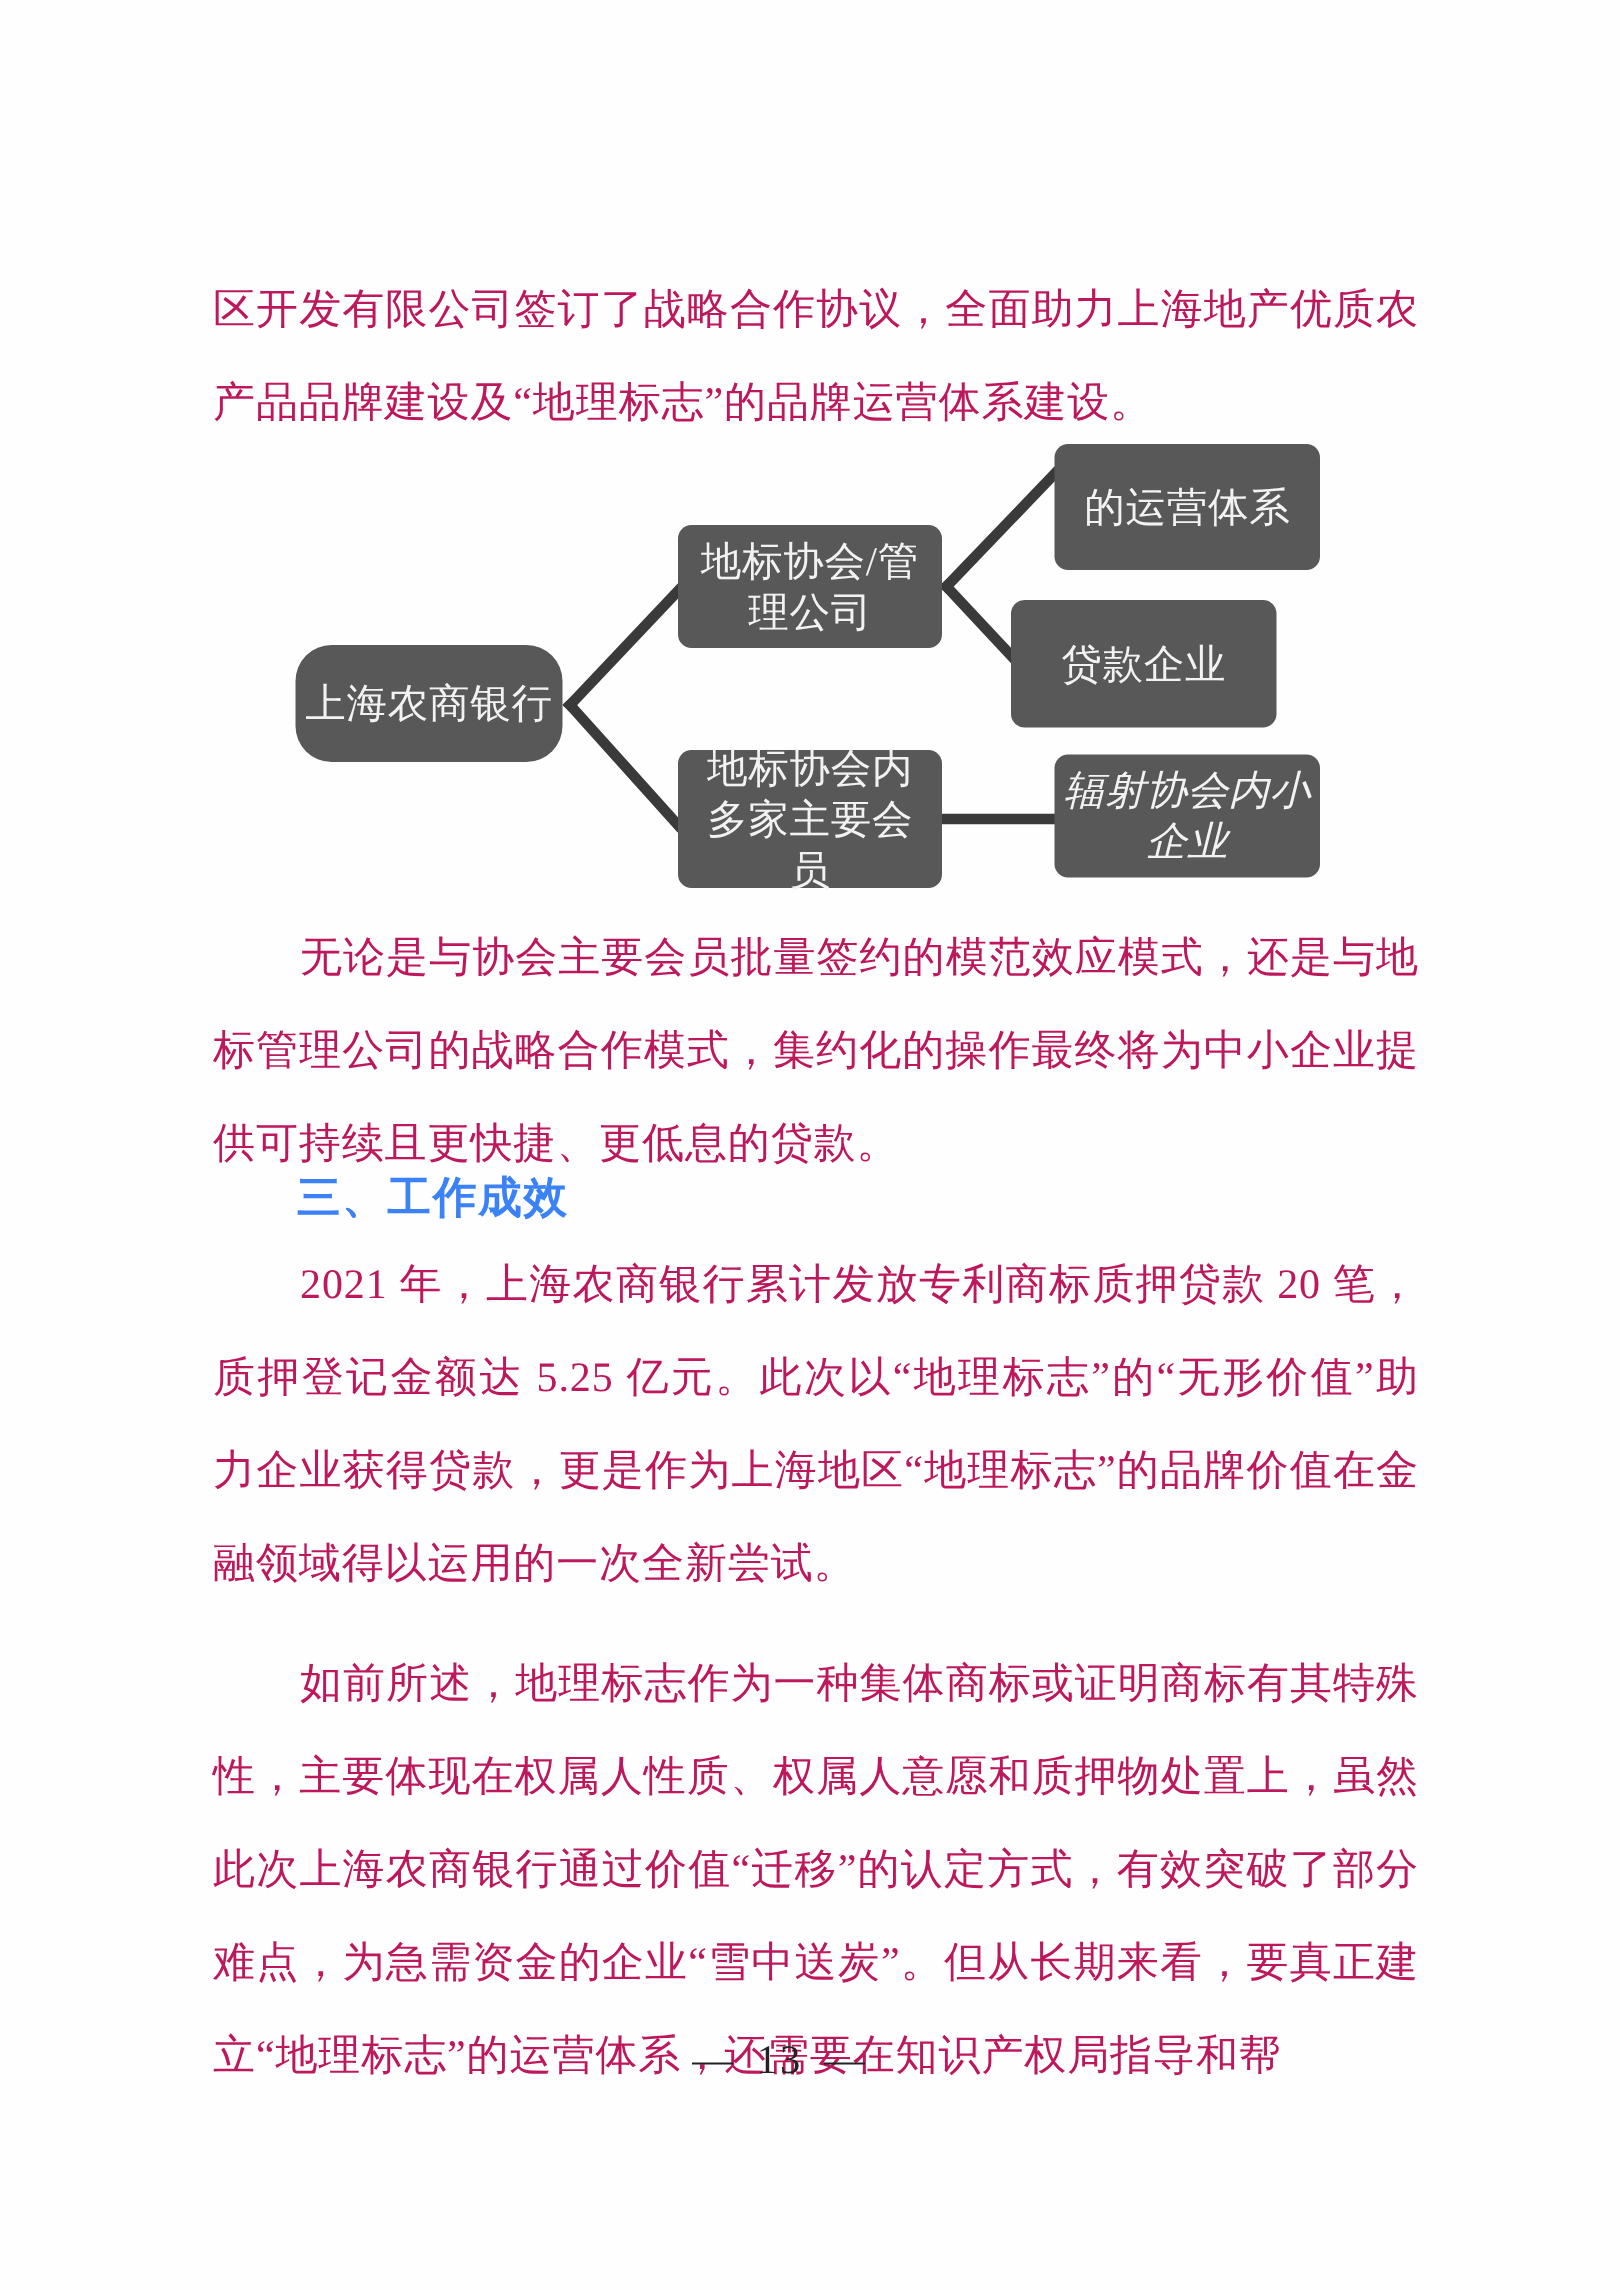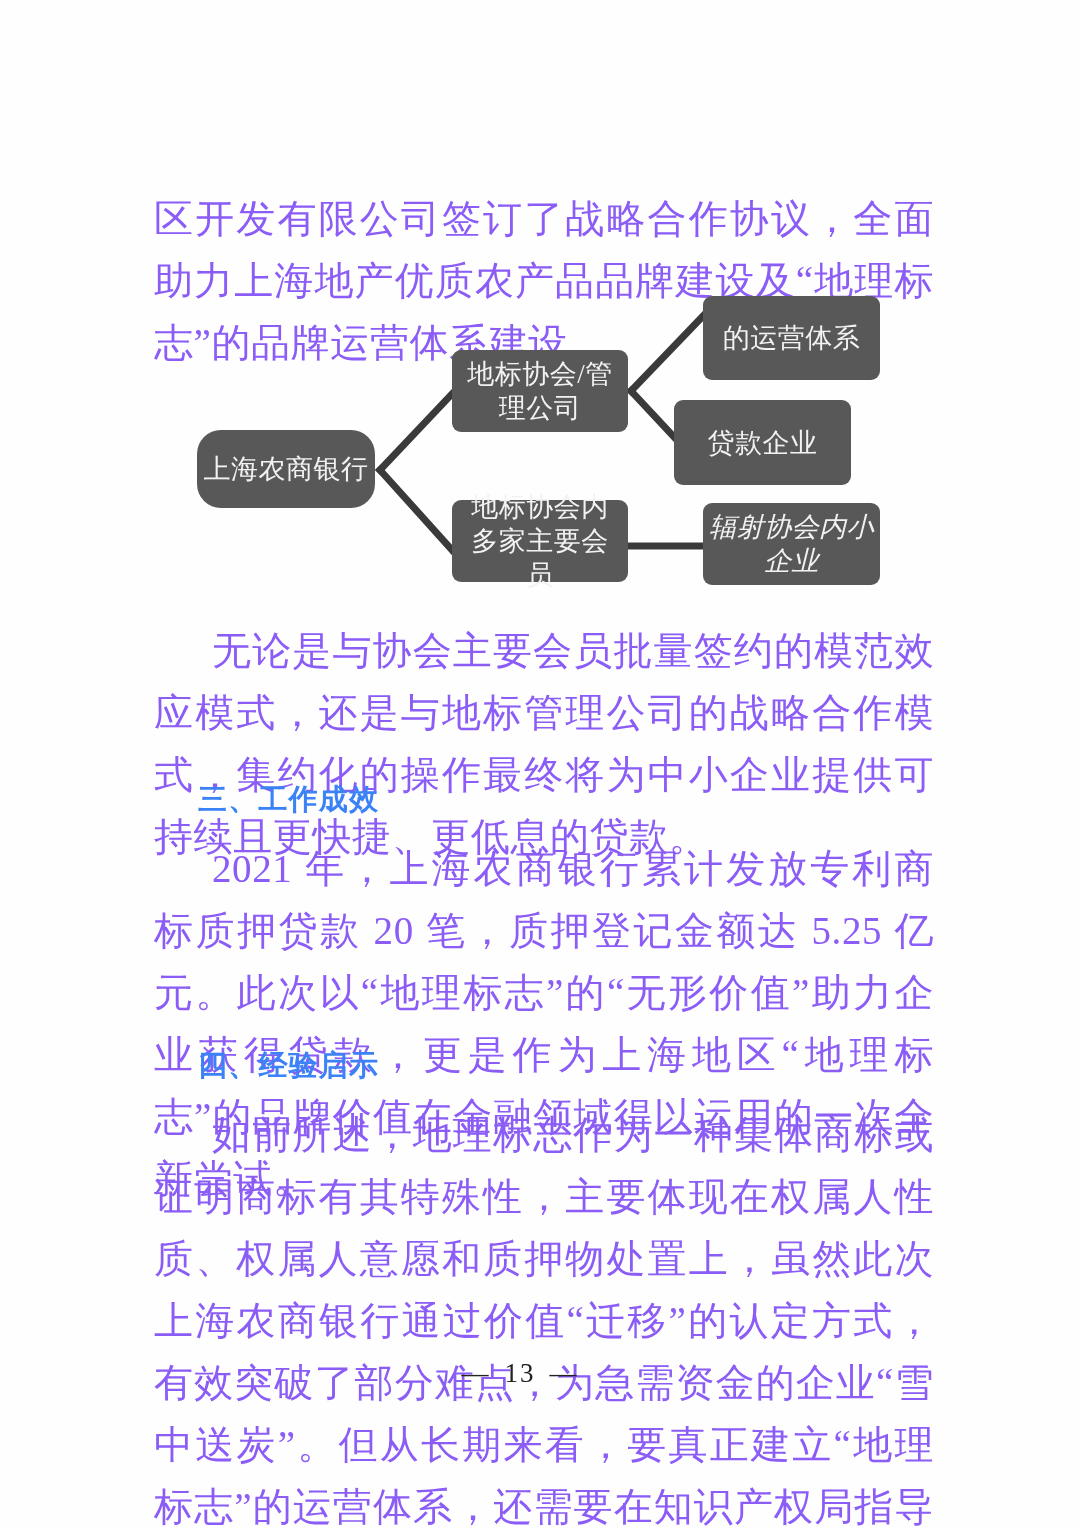--- a/index.html
+++ b/index.html
@@ -23,27 +23,27 @@
   }
 
   
   .text-col {
     position: absolute;
     left: 142px;
     width: 804px;
   }
 
   p.body-par {
-    margin: 12px;
-    font-size: 39px;
+    margin: 0;
+    font-size: 28px;
     line-height: 62px;
     letter-spacing: 0.6px;
     text-align: justify;
     text-justify: inter-character;
-    color: #8b5cf6;
+    color: #be185d;
     font-family: "Liberation Serif", "DejaVu Serif", serif;
     text-indent: 0;
   }
   p.body-par.indent { text-indent: 58px; }
 
   h2.heading {
     margin: 0;
     font-size: 29px;
     line-height: 58px;
     font-weight: bold;
@@ -77,21 +77,21 @@
     font-size: 27px;
     line-height: 34px;
     letter-spacing: 0.5px;
     padding: 2px 6px;
     z-index: 2;
   }
 
   
   .n-root   { left: 17px;  top: 142px; width: 178px; height: 78px; border-radius: 24px; }
   .n-assoc  { left: 272px; top: 62px;  width: 176px; height: 82px; }
-  .n-member { left: 272px; top: 212px; width: 176px; height: 82px; }
+  .n-member { left: 272px; top: 212px; width: 176px; height: 92px; }
   .n-gi     { left: 523px; top: 8px;   width: 177px; height: 84px; }
   .n-loan   { left: 494px; top: 112px; width: 177px; height: 85px; }
   .n-small  { left: 523px; top: 215px; width: 177px; height: 82px; font-style: italic; }
 
   
   .page-number {
     position: absolute;
     left: 0;
     right: 0;
     top: 1358px;
@@ -140,23 +140,20 @@
   </div>
 
   <div class="text-col" style="top:770px;">
     <h2 class="heading">三、工作成效</h2>
   </div>
 
   <div class="text-col" style="top:826px;">
     <p class="body-par indent">2021 年，上海农商银行累计发放专利商标质押贷款 20 笔，质押登记金额达 5.25 亿元。此次以“地理标志”的“无形价值”助力企业获得贷款，更是作为上海地区“地理标志”的品牌价值在金融领域得以运用的一次全新尝试。</p>
   </div>
 
-  <div class="text-col" style="top:1036px;">
-    <h2 class="heading">四、经验启示</h2>
-  </div>
 
   <div class="text-col" style="top:1092px;">
     <p class="body-par indent">如前所述，地理标志作为一种集体商标或证明商标有其特殊性，主要体现在权属人性质、权属人意愿和质押物处置上，虽然此次上海农商银行通过价值“迁移”的认定方式，有效突破了部分难点，为急需资金的企业“雪中送炭”。但从长期来看，要真正建立“地理标志”的运营体系，还需要在知识产权局指导和帮</p>
   </div>
 
   <div class="page-number">
     <span class="dash">—</span><span>13</span><span class="dash">—</span>
   </div>
 
 </div>

